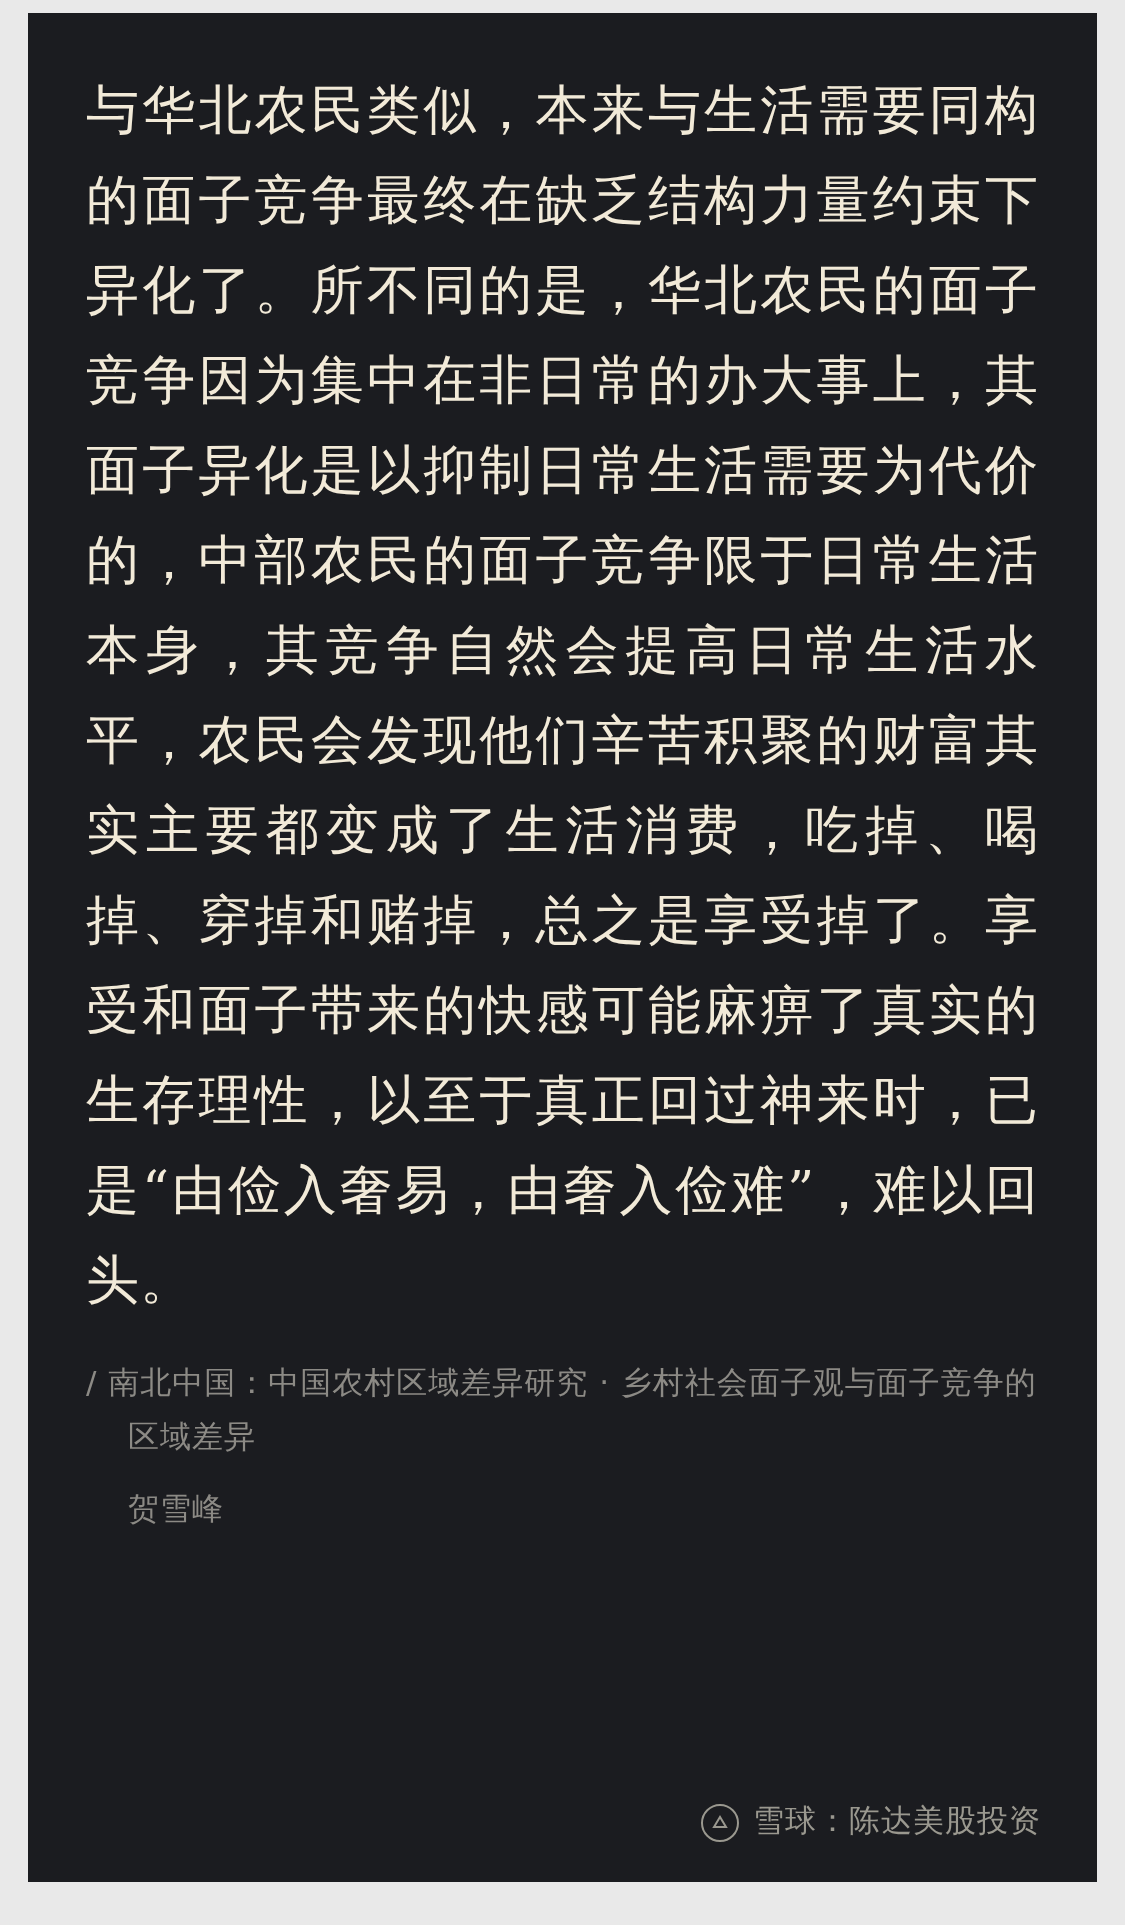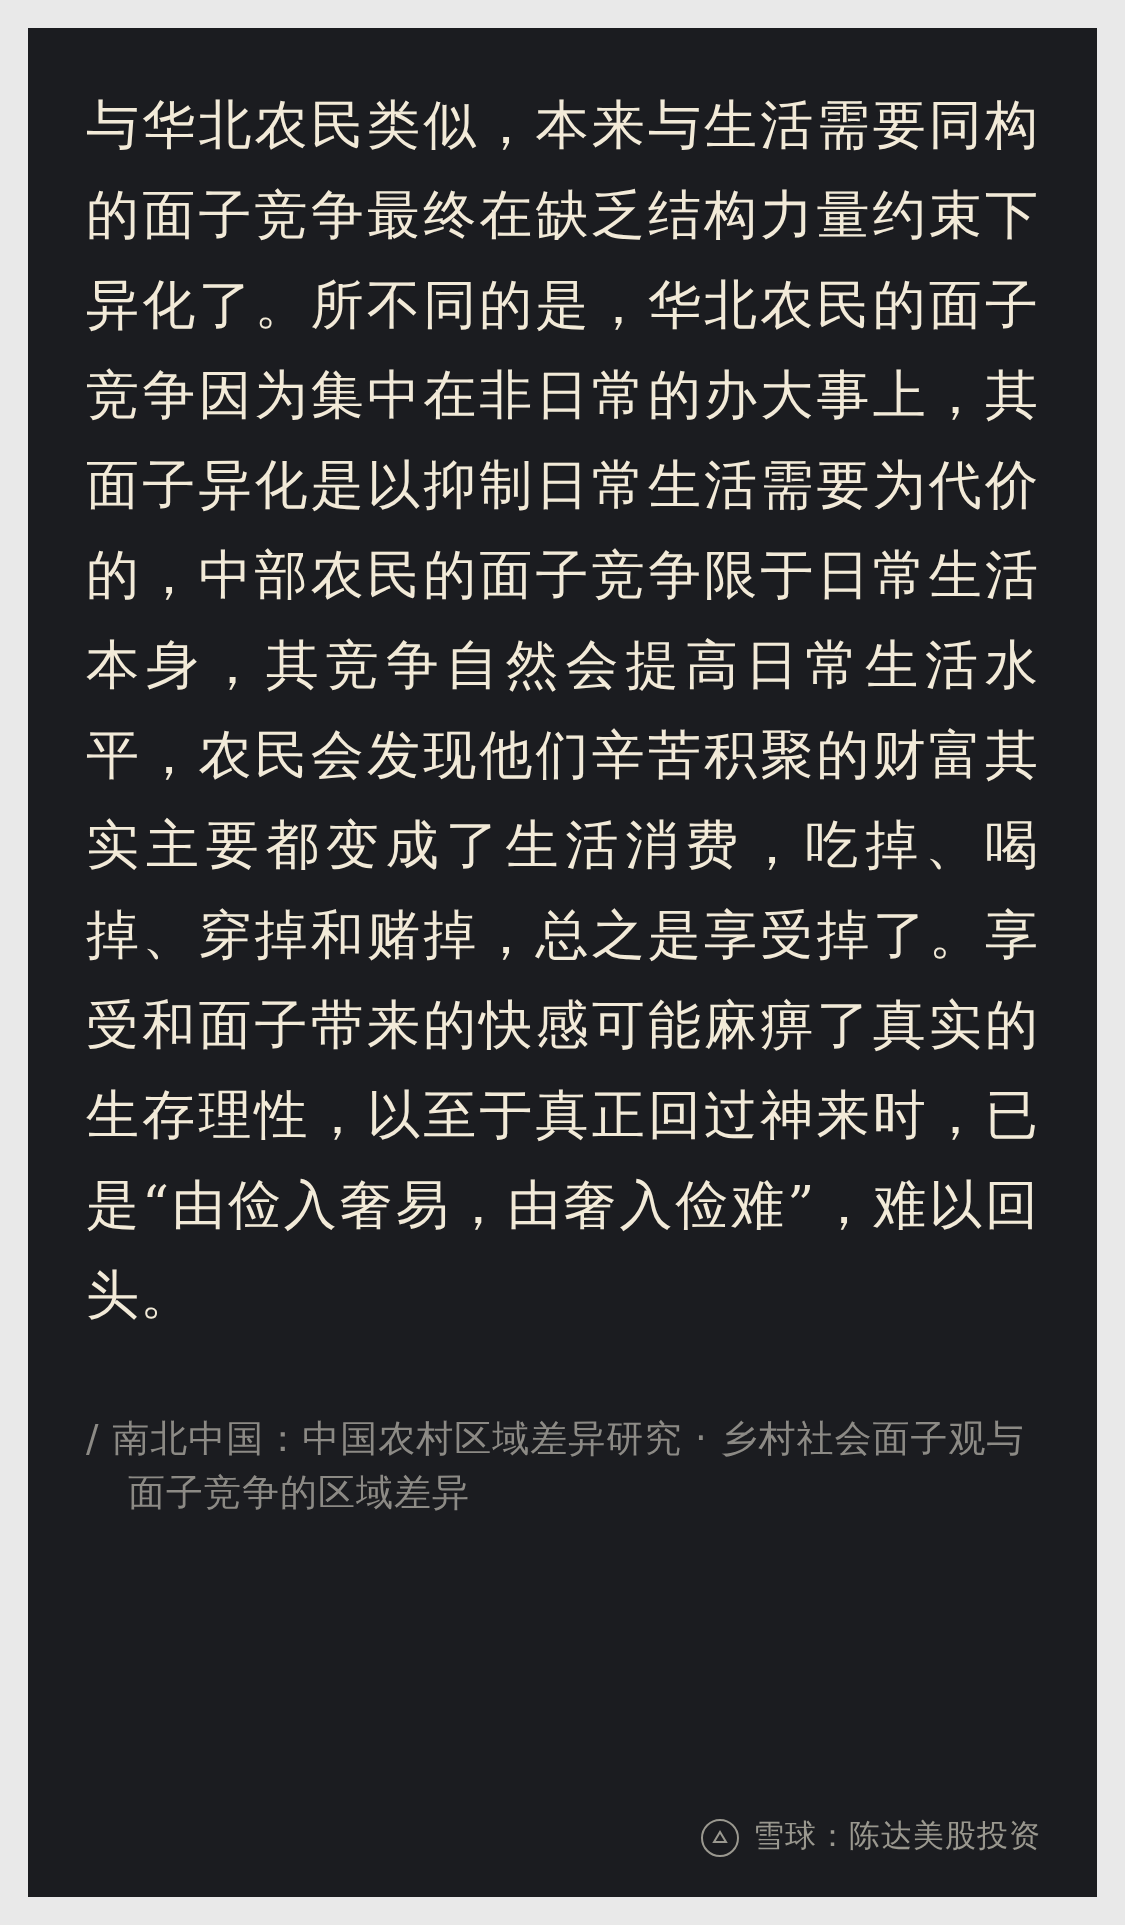--- a/index.html
+++ b/index.html
@@ -12,21 +12,21 @@
     height: 1925px;
     font-family: "Liberation Serif", serif;
     overflow: hidden;
   }
   .page {
     position: relative;
     width: 932px;
     height: 1925px;
     background: #e9e9e9;
     box-sizing: border-box;
-    padding: 28px 28px 28px 28px;
+    padding: 13px 28px 28px 28px;
   }
   .card {
     position: relative;
     width: 1069px;
     height: 1869px;
     background: #1b1c20;
     box-sizing: border-box;
     padding: 52px 58px 0 58px;
     overflow: hidden;
   }
@@ -35,24 +35,24 @@
     font-family: "DejaVu Serif", "Liberation Serif", serif;
     font-size: 53px;
     line-height: 90px;
     letter-spacing: 1px;
     text-align: justify;
     text-justify: inter-character;
     margin: 0;
     white-space: pre-wrap;
   }
   .source-block {
-    margin-top: 72px;
+    margin-top: 30px;
     color: #8c8a85;
     font-family: "DejaVu Sans", "Liberation Sans", sans-serif;
-    font-size: 37px;
+    font-size: 31px;
     line-height: 54px;
     letter-spacing: 1px;
   }
   .source-line {
     display: block;
     text-indent: 0;
     padding-left: 42px;
     position: relative;
   }
   .source-title {
@@ -93,20 +93,21 @@
 </head>
 <body>
 
 <div class="page">
   <div class="card">
 
     <p class="quote-body">与华北农民类似，本来与生活需要同构的面子竞争最终在缺乏结构力量约束下异化了。所不同的是，华北农民的面子竞争因为集中在非日常的办大事上，其面子异化是以抑制日常生活需要为代价的，中部农民的面子竞争限于日常生活本身，其竞争自然会提高日常生活水平，农民会发现他们辛苦积聚的财富其实主要都变成了生活消费，吃掉、喝掉、穿掉和赌掉，总之是享受掉了。享受和面子带来的快感可能麻痹了真实的生存理性，以至于真正回过神来时，已是“由俭入奢易，由奢入俭难”，难以回头。</p>
 
     <div class="source-block">
       <span class="source-line source-title"><span>/</span> <span>南北中国：中国农村区域差异研究 · 乡村社会面子观与面子竞争的区域差异</span></span>
+      <span class="source-author">贺雪峰</span>
     </div>
 
     <div class="footer">
       <span class="footer-logo">
         <svg width="20" height="20" viewBox="0 0 20 20">
           <path d="M4 14 L10 4 L16 14 Z" fill="none" stroke="#9a988f" stroke-width="2"></path>
         </svg>
       </span>
       <span class="footer-text">雪球：陈达美股投资</span>
     </div>

